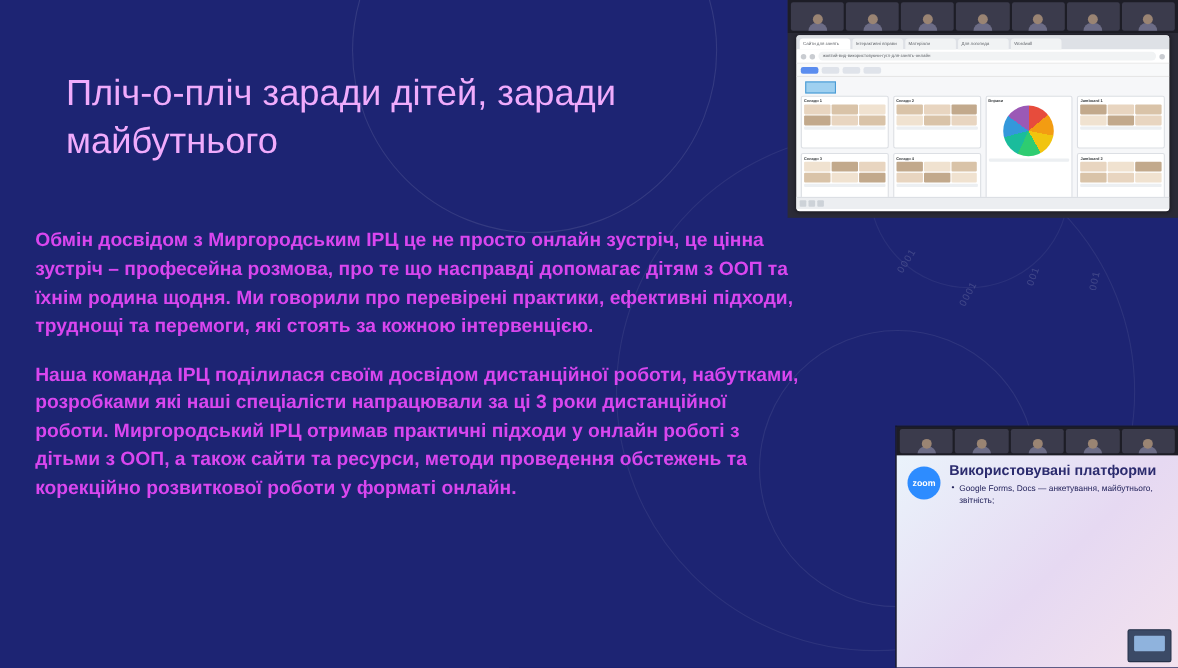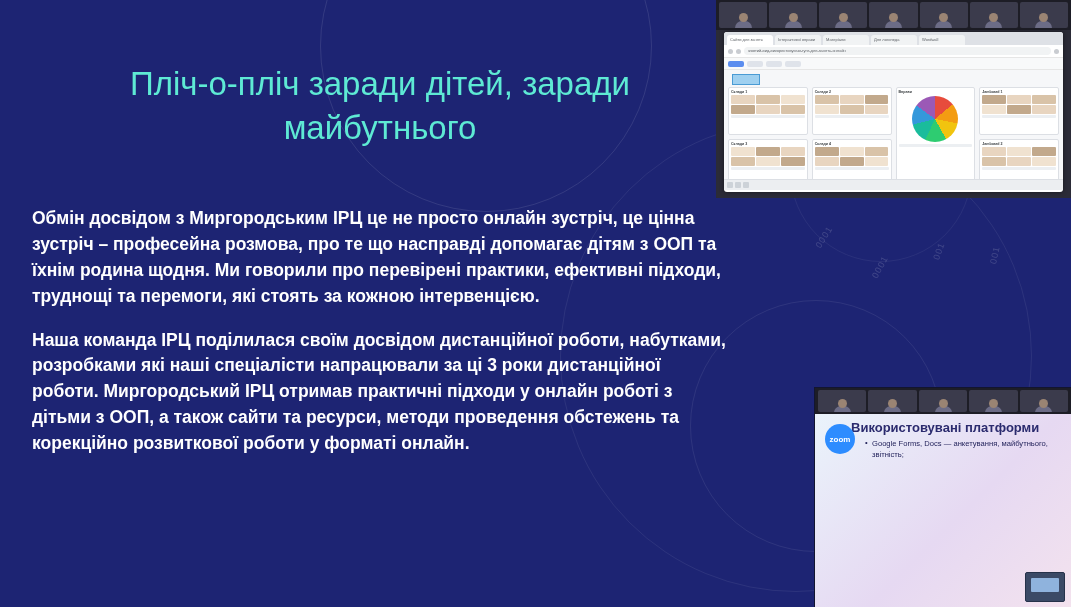--- a/index.html
+++ b/index.html
@@ -41,32 +41,32 @@
   .deco-text.t1 { left: 812px; top: 232px; transform: rotate(-58deg); }
   .deco-text.t2 { left: 868px; top: 262px; transform: rotate(-62deg); }
   .deco-text.t3 { left: 930px; top: 246px; transform: rotate(-70deg); }
   .deco-text.t4 { left: 986px; top: 250px; transform: rotate(-78deg); }
 
   .title {
     position: absolute;
     left: 60px;
     top: 62px;
     width: 640px;
-    text-align: center;
-    color: #5eead4;
+    text-align: left;
+    color: #f0abfc;
     font-size: 33px;
     line-height: 1.32;
     font-weight: 400;
   }
   .body-text {
     position: absolute;
     left: 32px;
     top: 206px;
     width: 700px;
-    color: #ffffff;
+    color: #d946ef;
     font-size: 17.5px;
     line-height: 1.48;
     font-weight: bold;
   }
   .body-text p {
     margin: 0 0 18px 0;
   }
   .body-text p:last-child { margin-bottom: 0; }
 
   
@@ -275,20 +275,21 @@
   }
   .shot-bottom .vid-strip { height: 26px; }
   .plat {
     position: absolute;
     left: 0; right: 0; top: 26px; bottom: 0;
     background: linear-gradient(135deg, #eaf3fb 0%, #e6d9f2 55%, #f3e2ee 100%);
     padding: 6px 8px;
     box-sizing: border-box;
   }
   .plat-head {
+    text-align: center;
     color: #2b2b6e;
     font-weight: bold;
     font-size: 13px;
     line-height: 1.18;
     margin-left: 28px;
     margin-bottom: 4px;
   }
   .zoom-badge {
     position: absolute;
     left: 10px;

